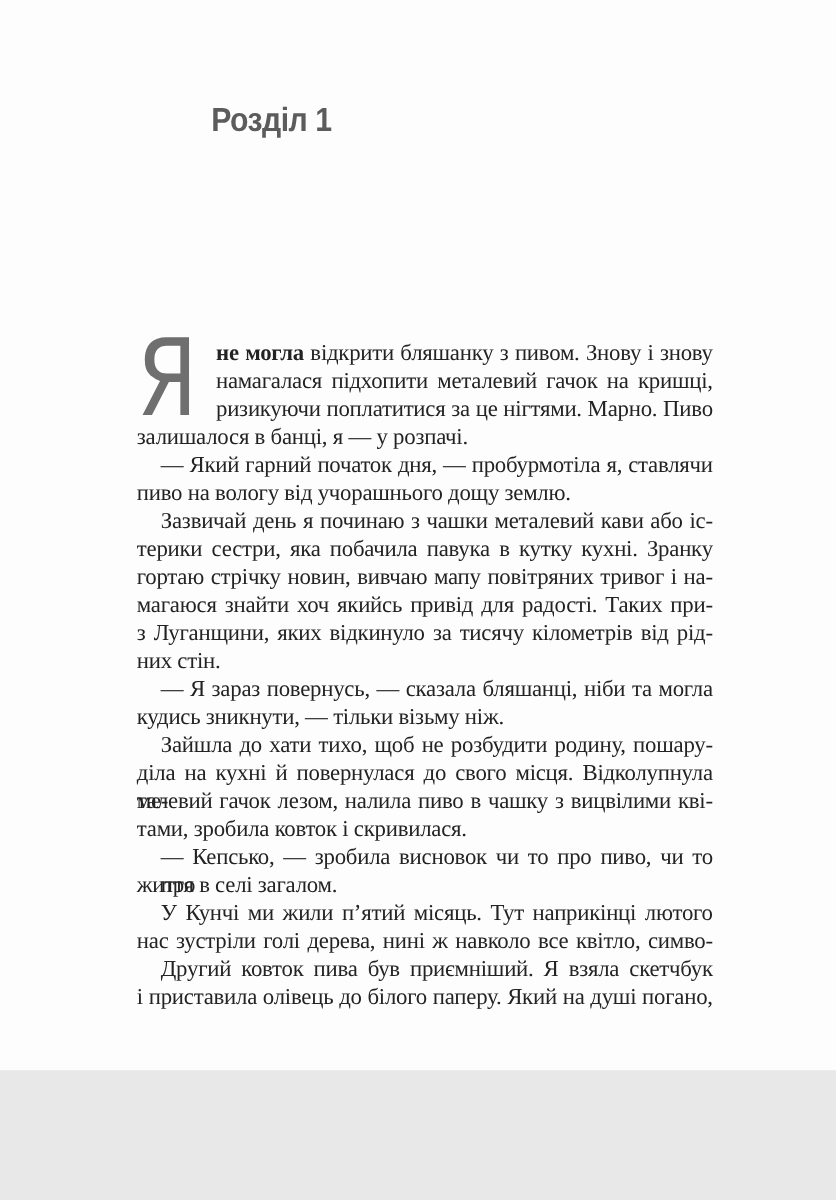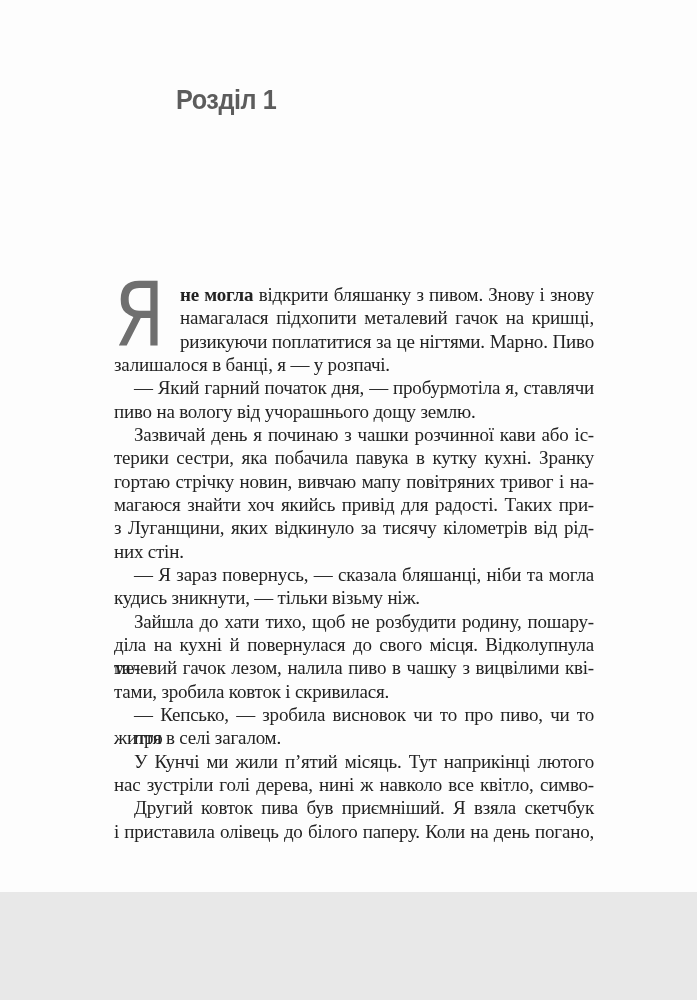--- a/index.html
+++ b/index.html
@@ -80,21 +80,21 @@
         <div class="line wrap"><span class="bold">не могла </span><span>відкрити бляшанку з пивом. Знову і знову</span></div>
         <div class="line wrap"><span>намагалася підхопити металевий гачок на кришці,</span></div>
         <div class="line wrap"><span>ризикуючи поплатитися за це нігтями. Марно. Пиво</span></div>
         <div class="line last"><span>залишалося в банці, я — у розпачі.</span></div>
       </div>
       <div class="para">
         <div class="line indent"><span>— Який гарний початок дня, — пробурмотіла я, ставлячи</span></div>
         <div class="line last"><span>пиво на вологу від учорашнього дощу землю.</span></div>
       </div>
       <div class="para">
-        <div class="line indent"><span>Зазвичай день я починаю з чашки розчинної кави або іс-</span></div>
+        <div class="line indent"><span>Зазвичай день я починаю з чашки металевий кави або іс-</span></div>
         <div class="line"><span>терики сестри, яка побачила павука в кутку кухні. Зранку</span></div>
         <div class="line"><span>гортаю стрічку новин, вивчаю мапу повітряних тривог і на-</span></div>
         <div class="line"><span>магаюся знайти хоч якийсь привід для радості. Таких при-</span></div>
         <div class="line"><span>з Луганщини, яких відкинуло за тисячу кілометрів від рід-</span></div>
         <div class="line last"><span>них стін.</span></div>
       </div>
       <div class="para">
         <div class="line indent"><span>— Я зараз повернусь, — сказала бляшанці, ніби та могла</span></div>
         <div class="line last"><span>кудись зникнути, — тільки візьму ніж.</span></div>
       </div>
@@ -107,16 +107,16 @@
       <div class="para">
         <div class="line indent"><span>— Кепсько, — зробила висновок чи то про пиво, чи то про</span></div>
         <div class="line last"><span>життя в селі загалом.</span></div>
       </div>
       <div class="para">
         <div class="line indent"><span>У Кунчі ми жили п’ятий місяць. Тут наприкінці лютого</span></div>
         <div class="line"><span>нас зустріли голі дерева, нині ж навколо все квітло, симво-</span></div>
       </div>
       <div class="para">
         <div class="line indent"><span>Другий ковток пива був приємніший. Я взяла скетчбук</span></div>
-        <div class="line"><span>і приставила олівець до білого паперу. Коли на день погано,</span></div>
+        <div class="line"><span>і приставила олівець до білого паперу. Який на душі погано,</span></div>
       </div>
     </div>
 </div>
 
 </body></html>

